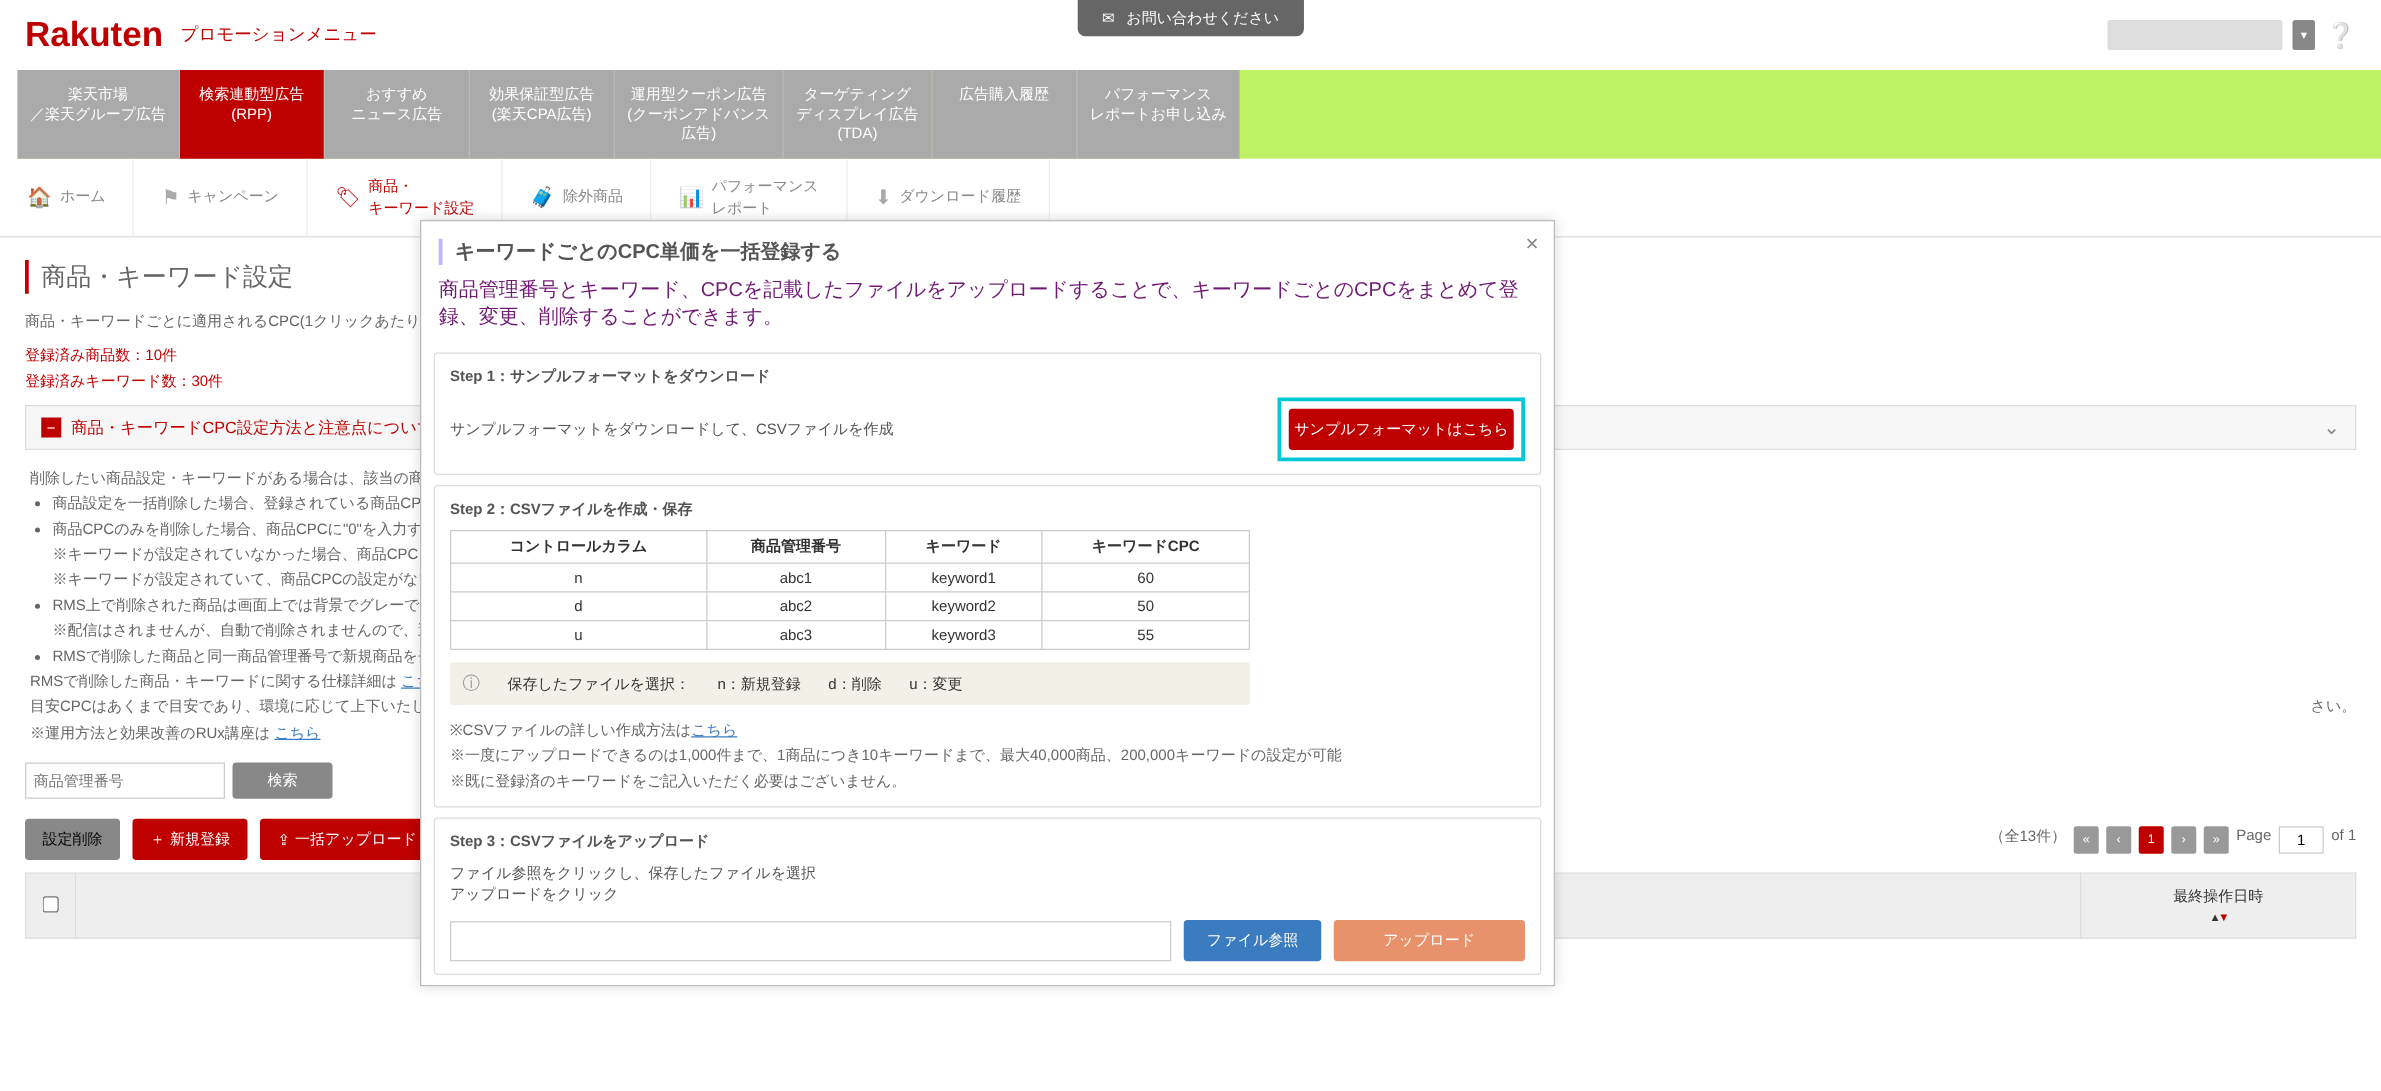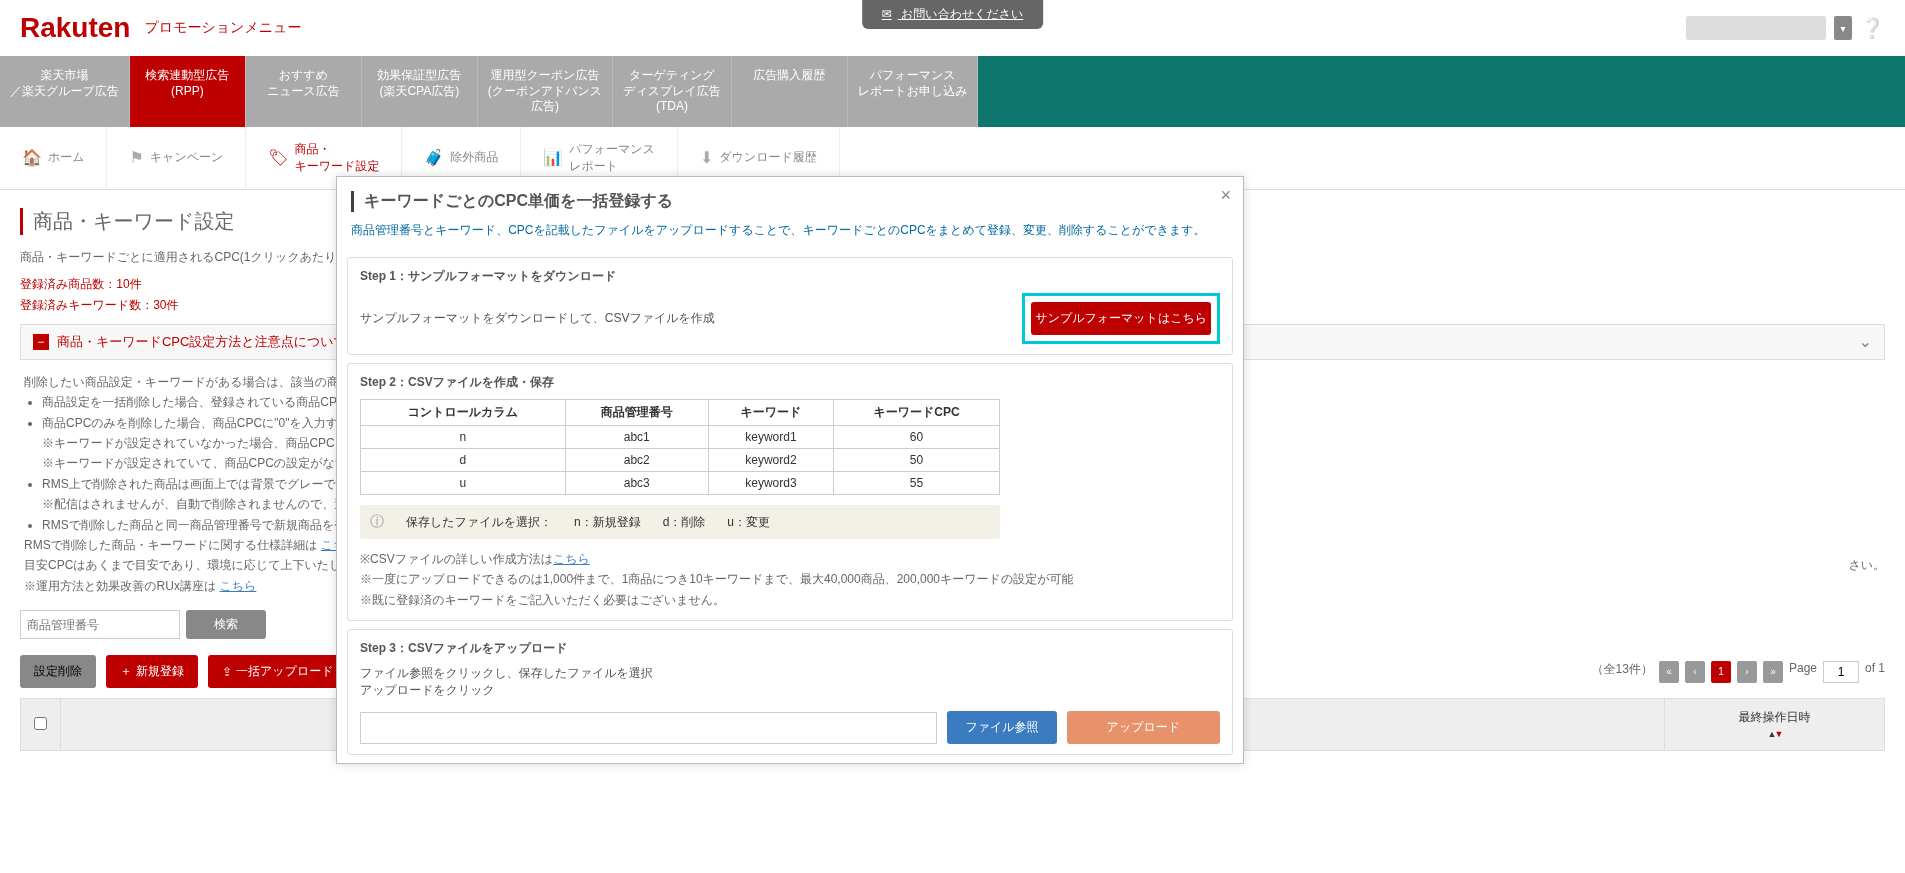--- a/index.html
+++ b/index.html
@@ -1,26 +1,26 @@
 <!DOCTYPE html>
 <html><head>
   <meta charset="utf-8">
   <style>
     * { box-sizing: border-box; margin: 0; padding: 0; }
     body { font-family: "Hiragino Kaku Gothic ProN", "Meiryo", sans-serif; font-size: 13px; color: #333; background: #fff; }
-    .top-contact-bar { position: absolute; top: 0; left: 50%; transform: translateX(-50%); background: #666; color: #fff; padding: 6px 20px; border-radius: 0 0 6px 6px; font-size: 12px; text-decoration: underline; }
+    .top-contact-bar { position: absolute; top: 0; left: 50%; transform: translateX(-50%); background: #666; color: #fff; padding: 6px 20px; border-radius: 0 0 6px 6px; font-size: 12px; }
     .top-contact-bar .mail-icon { margin-right: 6px; }
     .header { display: flex; align-items: center; padding: 12px 20px; position: relative; }
     .logo { color: #bf0000; font-weight: bold; font-size: 28px; margin-right: 14px; }
     .logo-sub { color: #bf0000; font-size: 14px; }
     .header-right { position: absolute; right: 20px; display: flex; align-items: center; gap: 8px; }
     .header-right .user-box { background: #ddd; width: 140px; height: 24px; border-radius: 2px; }
     .header-right .drop-btn { background: #888; color:#fff; width: 18px; height: 24px; display:flex; align-items:center; justify-content:center; border-radius:2px; font-size:10px; }
     .header-right .help-icon { color: #aaa; font-size: 20px; }
-    .main-nav { display: flex; background: #0f766e; }
+    .main-nav { display: flex; background: #bef264; margin-left: 14px; }
     .main-nav .nav-tab { flex: 0 0 auto; min-width: 116px; background: #aaa; color: #fff; padding: 12px 10px; text-align: center; font-size: 12px; border-right: 1px solid #bbb; line-height: 1.3; cursor: pointer; }
     .main-nav .nav-tab.active { background: #bf0000; }
     .sub-nav { display: flex; border-bottom: 1px solid #ddd; background:#fff; }
     .sub-nav .sub-tab { padding: 14px 22px; font-size: 12px; color: #888; display:flex; align-items:center; gap:6px; border-right:1px solid #eee; cursor:pointer; }
     .sub-nav .sub-tab.active { color: #bf0000; }
     .sub-nav .sub-tab .icon { font-size: 16px; color:#aaa; }
     .sub-nav .sub-tab.active .icon { color:#bf0000; }
     .page-content { padding: 18px 20px; }
     .page-title-bar { border-left: 3px solid #bf0000; padding-left: 10px; margin-bottom: 14px; }
     .page-title { font-size: 20px; color: #666; }
@@ -45,22 +45,22 @@
     .pager .page-in { width: 36px; height:22px; border:1px solid #ccc; text-align:center; font-size:12px; }
     .data-table { width:100%; border-collapse:collapse; margin-top:10px; }
     .data-table th { background:#eee; border:1px solid #ddd; padding:10px; font-size:12px; font-weight:normal; color:#333; }
     .data-table .sorter { font-size:9px; letter-spacing:-2px; }
     .data-table .sorter .down-red { color:#bf0000; }
     
     
     .modal-overlay { position: fixed; top: 176px; left: 336px; width: 908px; background:#fff; border:1px solid #bbb; box-shadow: 0 0 10px rgba(0,0,0,0.15); z-index: 10; }
     .modal-close { position:absolute; top:8px; right:12px; color:#888; font-size:18px; cursor:pointer; }
     .modal-header { padding: 14px 14px 10px; }
-    .modal-title { border-left: 3px solid #404040; padding-left:10px; font-size:16px; color:#555; font-weight:bold; margin-bottom: 10px; }
-    .modal-desc { font-size: 12px; color:#0369a1; }
+    .modal-title { border-left: 3px solid #c4b5fd; padding-left:10px; font-size:16px; color:#555; font-weight:bold; margin-bottom: 10px; }
+    .modal-desc { font-size: 16px; color:#701a75; }
     .step-box { margin: 8px 10px; border:1px solid #ddd; border-radius:3px; padding: 10px 12px; }
     .step-title { font-weight:bold; font-size:12px; color:#555; margin-bottom:8px; }
     .step-body { font-size:12px; color:#555; }
     .step1-row { display:flex; align-items:center; justify-content:space-between; }
     .sample-btn-wrap { border: 3px solid #00c8d7; padding: 6px; }
     .sample-btn { background:#bf0000; color:#fff; padding:8px 4px; border:none; border-radius:3px; font-size:12px; }
     .csv-table { border-collapse:collapse; margin-top:6px; width: 640px; }
     .csv-table th, .csv-table td { border:1px solid #ccc; padding:4px 8px; font-size:12px; text-align:center; }
     .info-bar { background:#f3f0e7; padding: 8px 10px; margin-top: 10px; font-size:12px; display:flex; gap: 22px; align-items:center; border-radius:2px; width:640px; }
     .info-bar .info-icon { color:#999; font-size:14px; }

